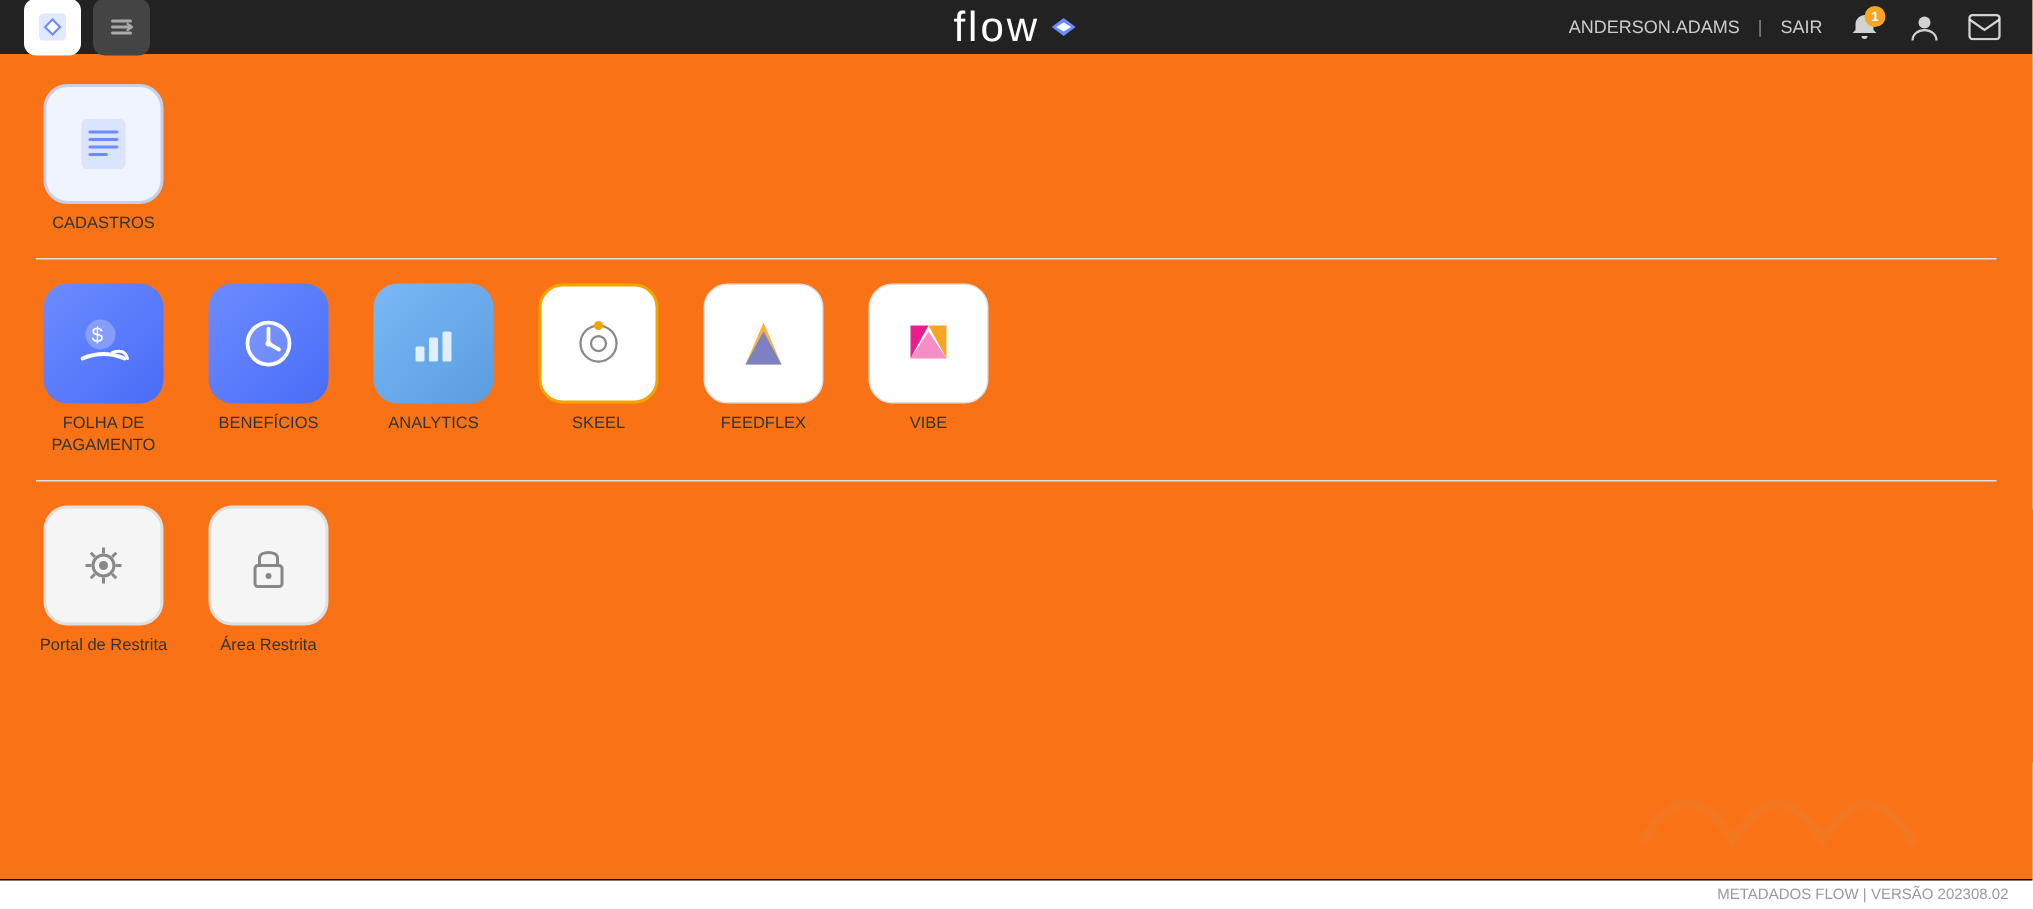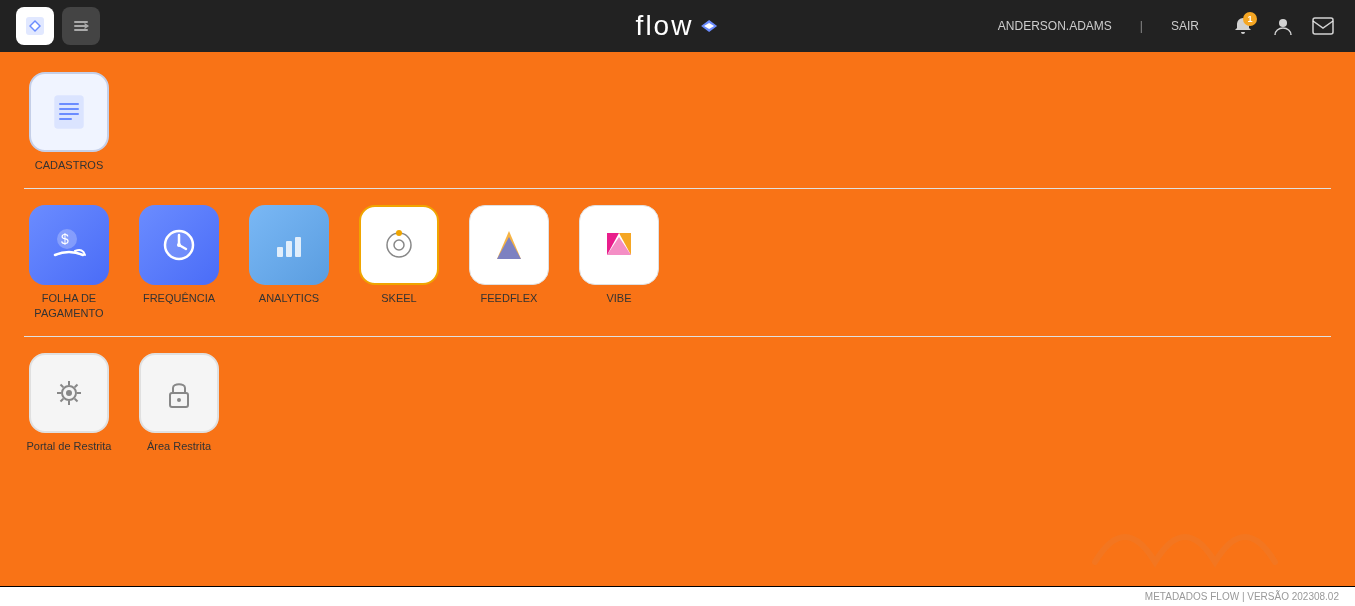--- a/index.html
+++ b/index.html
@@ -1,21 +1,21 @@
 <!DOCTYPE html>
 <html><head>
   <meta charset="utf-8">
   <style>
     * { margin: 0; padding: 0; box-sizing: border-box; }
     body { font-family: Arial, sans-serif; background: #f5f5f5; min-height: 606px; }
 
     
     .header {
       background: #222;
-      height: 52px;
+      height: 36px;
       display: flex;
       align-items: center;
       justify-content: space-between;
       padding: 0 16px;
       position: relative;
     }
     .header-left { display: flex; align-items: center; gap: 8px; }
     .header-logo-btn {
       width: 38px; height: 38px;
       background: #fff;
@@ -34,21 +34,21 @@
     .header-center {
       position: absolute; left: 50%; transform: translateX(-50%);
       display: flex; align-items: center; gap: 6px;
     }
     .header-title {
       color: #fff;
       font-size: 28px;
       font-weight: 300;
       letter-spacing: 2px;
     }
-    .header-right { display: flex; align-items: center; gap: 28px; }
+    .header-right { display: flex; align-items: center; gap: 12px; }
     .header-user-link { color: #ccc; font-size: 12px; text-decoration: none; cursor: pointer; }
     .header-sep { color: #888; font-size: 12px; }
     .header-icons { display: flex; align-items: center; gap: 8px; }
     .header-icon-btn {
       width: 32px; height: 32px;
       display: flex; align-items: center; justify-content: center;
       cursor: pointer; position: relative; color: #fff;
     }
     .notif-badge {
       position: absolute; top: 2px; right: 2px;
@@ -220,21 +220,21 @@
 
       <div class="app-item">
         <div class="app-icon icon-frequencia">
           <svg width="44" height="44" viewBox="0 0 44 44" fill="none">
             <circle cx="22" cy="22" r="14" stroke="#fff" stroke-width="2.5" fill="rgba(255,255,255,0.15)"></circle>
             <line x1="22" y1="22" x2="22" y2="12" stroke="#fff" stroke-width="2.5" stroke-linecap="round"></line>
             <line x1="22" y1="22" x2="29" y2="26" stroke="#fff" stroke-width="2.5" stroke-linecap="round"></line>
             <circle cx="22" cy="22" r="2" fill="#fff"></circle>
           </svg>
         </div>
-        <span class="app-label">FREQUÊNCIA</span>
+        <span class="app-label">BENEFÍCIOS</span>
       </div>
 
 
 
 
       <div class="app-item">
         <div class="app-icon icon-analytics">
           <svg width="44" height="44" viewBox="0 0 44 44" fill="none">
             <rect x="10" y="24" width="6" height="10" fill="#fff" opacity="0.8" rx="1"></rect>
             <rect x="19" y="18" width="6" height="16" fill="#fff" opacity="0.8" rx="1"></rect>

